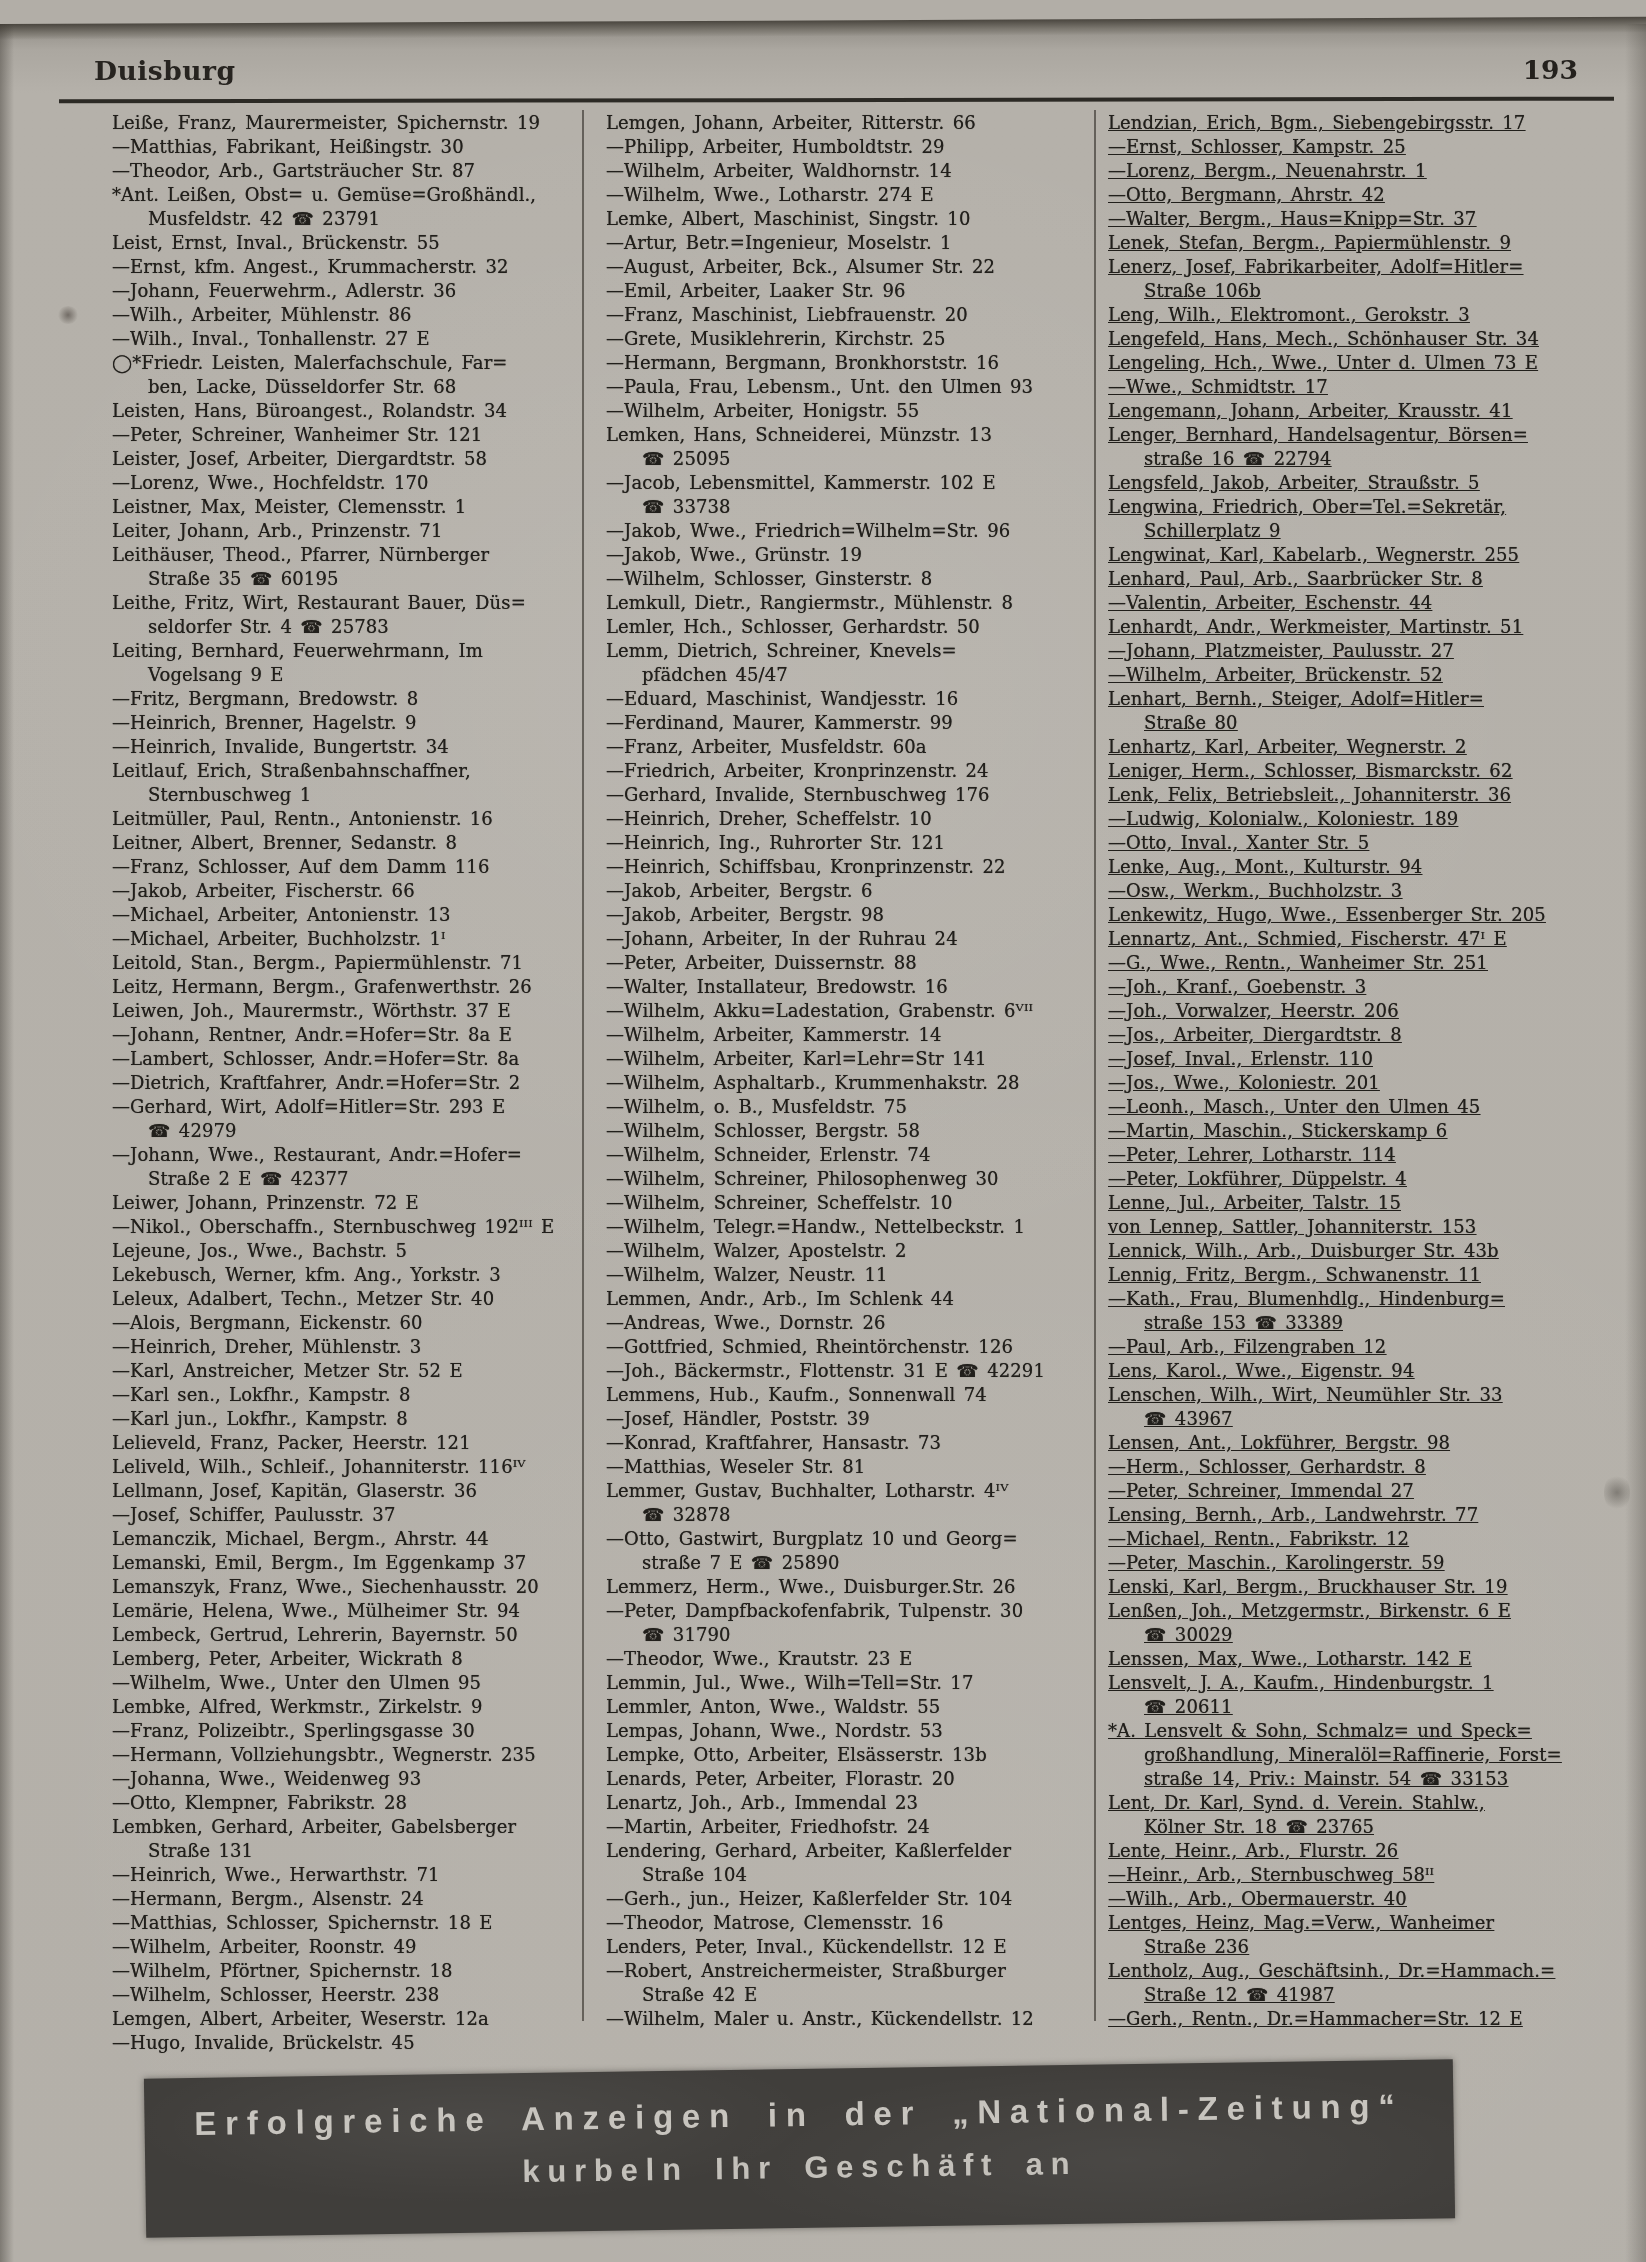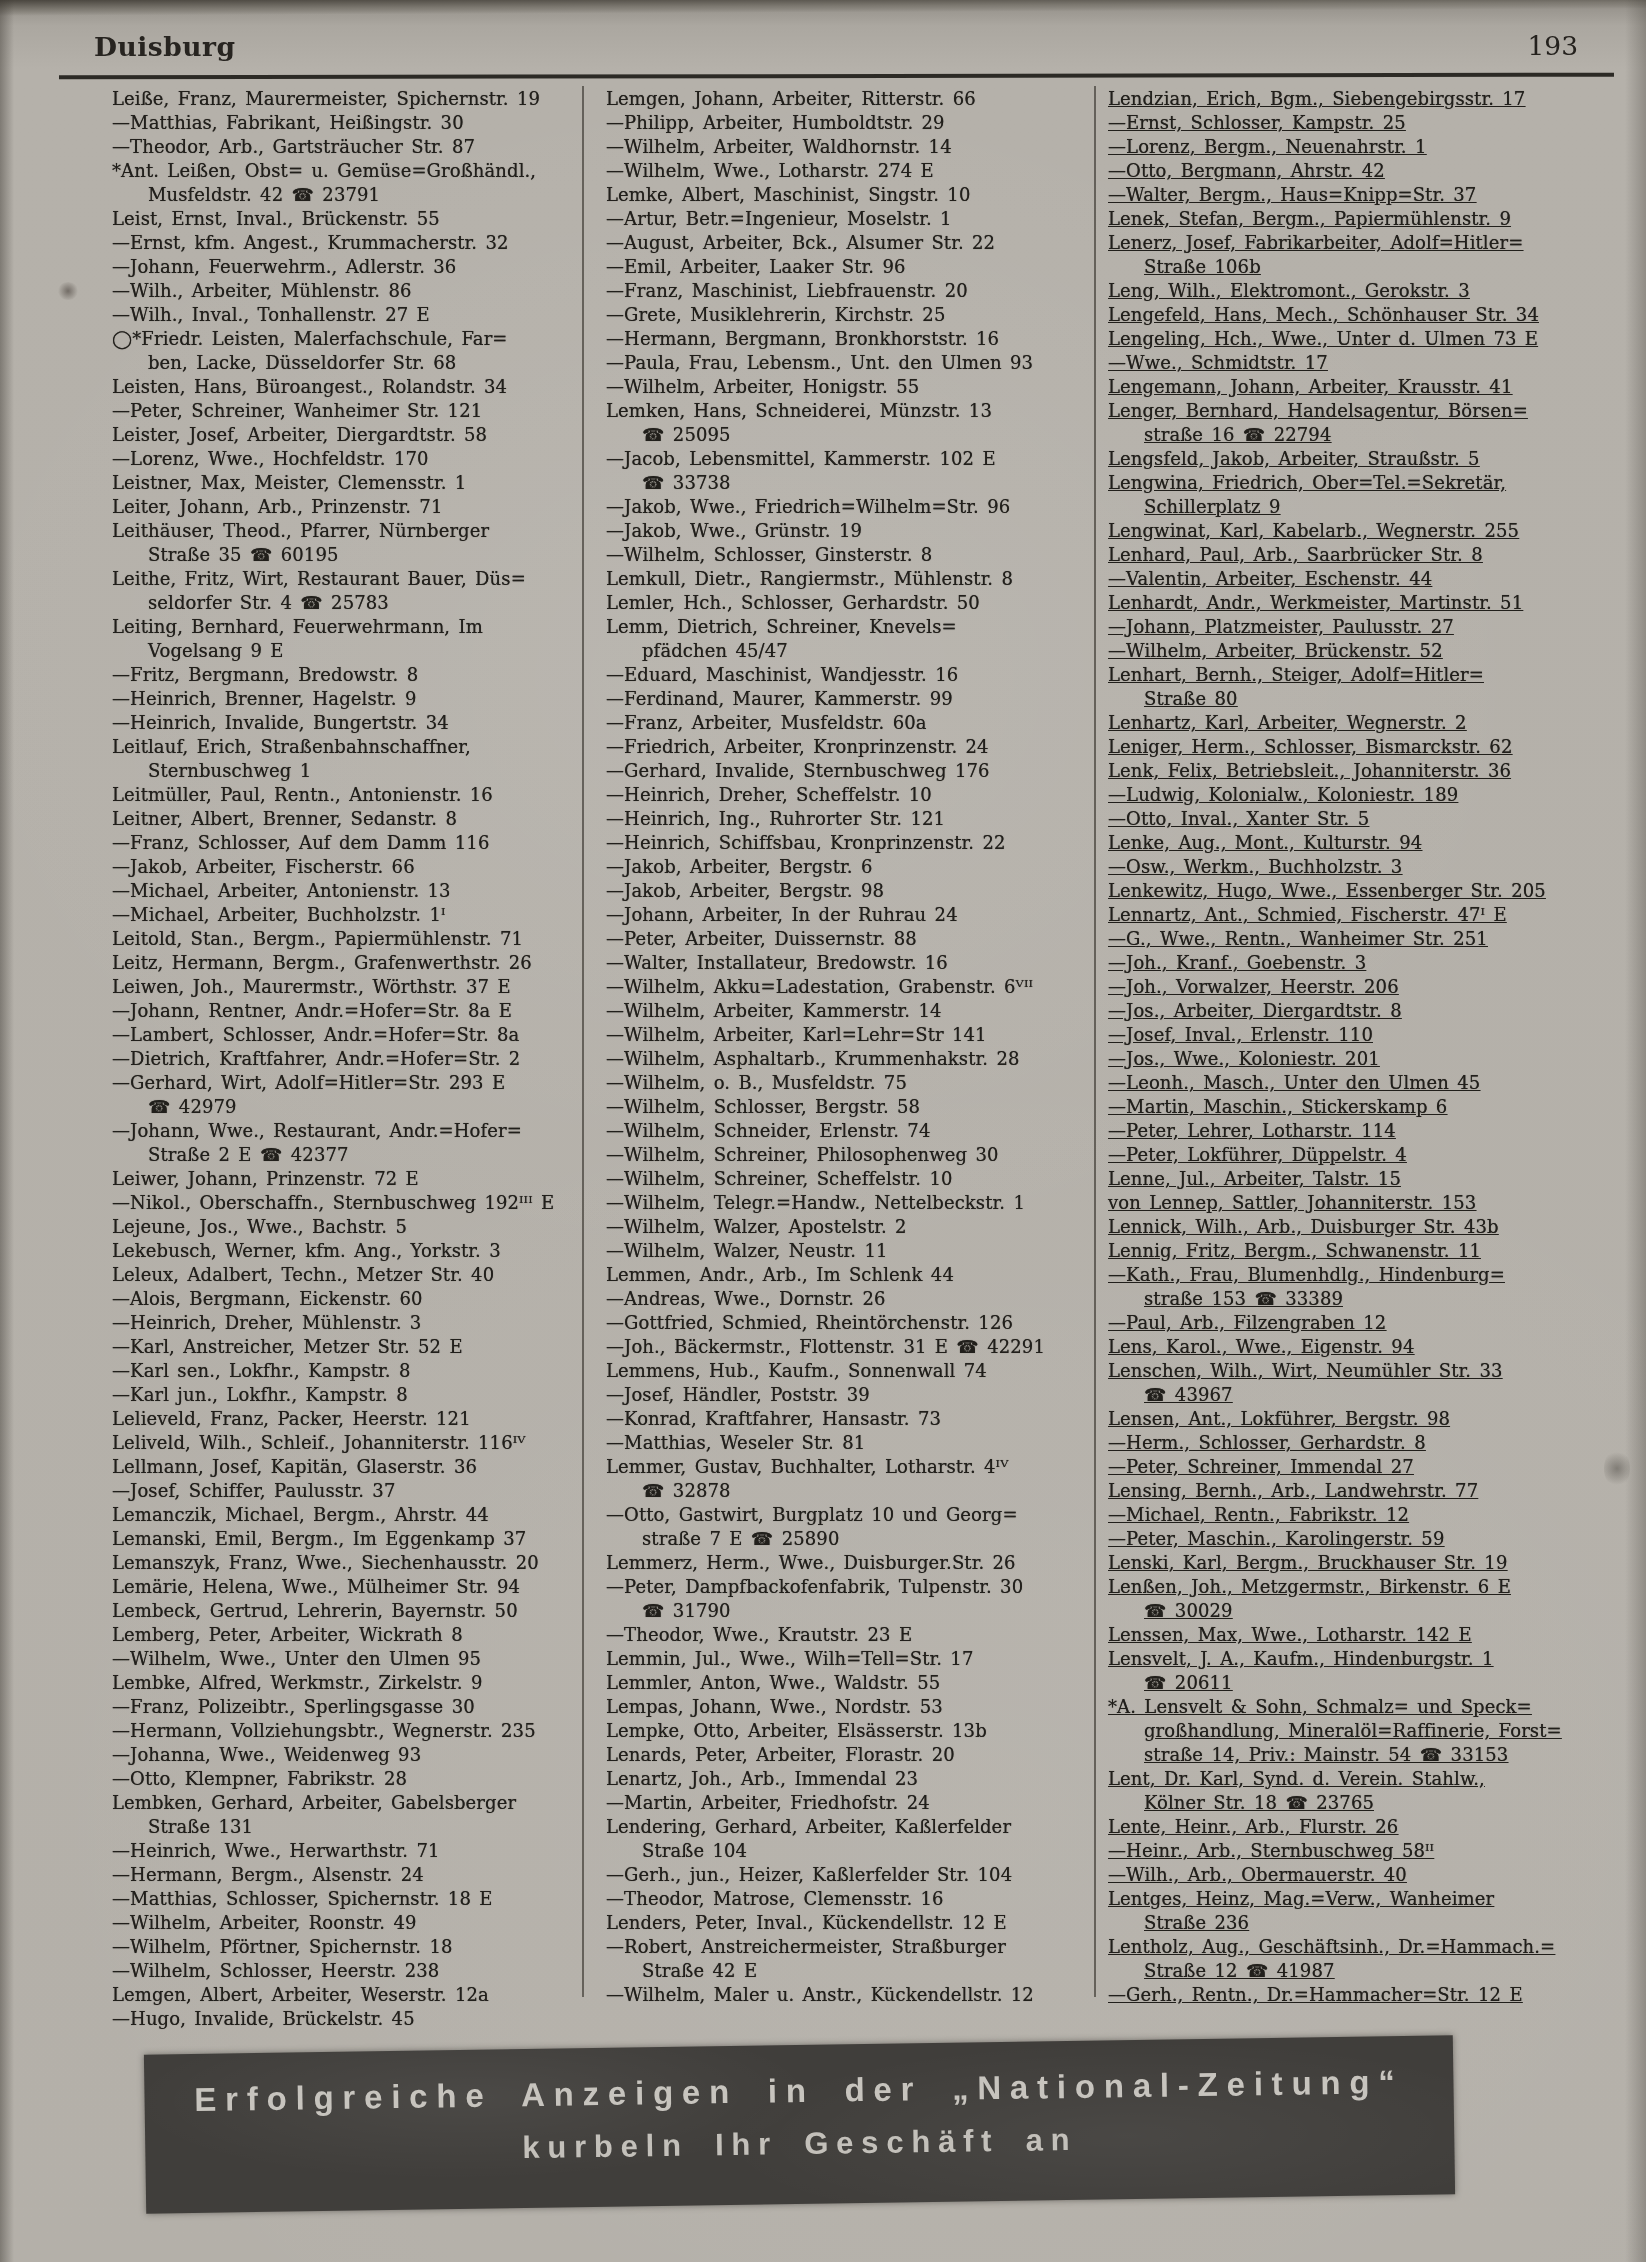--- a/index.html
+++ b/index.html
@@ -7,36 +7,37 @@
     width:1647px;height:2262px;position:relative;overflow:hidden;
     background:#b2aea7;
     font-family:"DejaVu Serif", serif;
   }
   .page{
     position:absolute;inset:0;
     background:
       radial-gradient(ellipse 1176px 882px at 45% 30%, rgba(255,255,255,0.07), rgba(0,0,0,0) 70%),
       radial-gradient(ellipse 1372px 1078px at 60% 80%, rgba(255,255,255,0.05), rgba(0,0,0,0) 75%),
       linear-gradient(180deg, #908c85 0px, #aba7a0 25.5px, #b5b1aa 69px, #b4b0a9 100%);
+    margin-top: 24px;
   }
   .scan-edge-top{position:absolute;left:0;top:0;width:1647px;height:15.7px;
     background:linear-gradient(180deg,#4a463f, #7d7971 60%, rgba(0,0,0,0));
     transform:rotate(-0.25deg);transform-origin:left top;}
   .scan-edge-left{position:absolute;left:0;top:0;width:13.7px;height:2262px;
     background:linear-gradient(90deg, rgba(60,56,50,0.45), rgba(0,0,0,0));}
   .scan-edge-right{position:absolute;right:0;top:0;width:21.6px;height:2262px;
     background:linear-gradient(270deg, rgba(70,66,60,0.35), rgba(0,0,0,0));}
   .speck1{position:absolute;left:57px;top:282px;width:21.6px;height:17.6px;border-radius:50%;
     background:radial-gradient(circle, rgba(60,52,46,0.55), rgba(60,52,46,0) 70%);}
   .speck2{position:absolute;left:1604px;top:1449px;width:25.5px;height:39px;border-radius:50%;
     background:radial-gradient(circle, rgba(50,46,40,0.4), rgba(50,46,40,0) 70%);}
 
   .hdr-left{position:absolute;left:94px;top:31px;font-size:26.5px;font-weight:bold;color:#272420;letter-spacing:0.5px;}
   .hdr-center{position:absolute;left:549px;top:33px;width:568px;text-align:center;font-size:25.5px;font-weight:bold;color:#272420;}
-  .hdr-page{position:absolute;left:1451px;top:30px;width:127px;text-align:right;font-size:26.5px;font-weight:normal;color:#24211d;}
+  .hdr-page{position:absolute;left:1451px;top:30px;width:127px;text-align:right;font-size:26.5px;font-weight:bold;color:#24211d;}
   .hdr-rule{position:absolute;left:59px;top:74px;width:1555px;height:3.9px;background:#2c2a25;transform:rotate(-0.1deg);}
 
   .divider{position:absolute;top:86px;height:1911px;width:2px;background:rgba(74,70,63,0.75);}
   .div1{left:582px;}
   .div2{left:1094px;}
 
   .col{position:absolute;top:87px;color:#211f1b;}
   .col1{left:112px;width:472px;}
   .col2{left:606px;width:482px;}
   .col3{left:1108px;width:521px;text-decoration:underline;}

